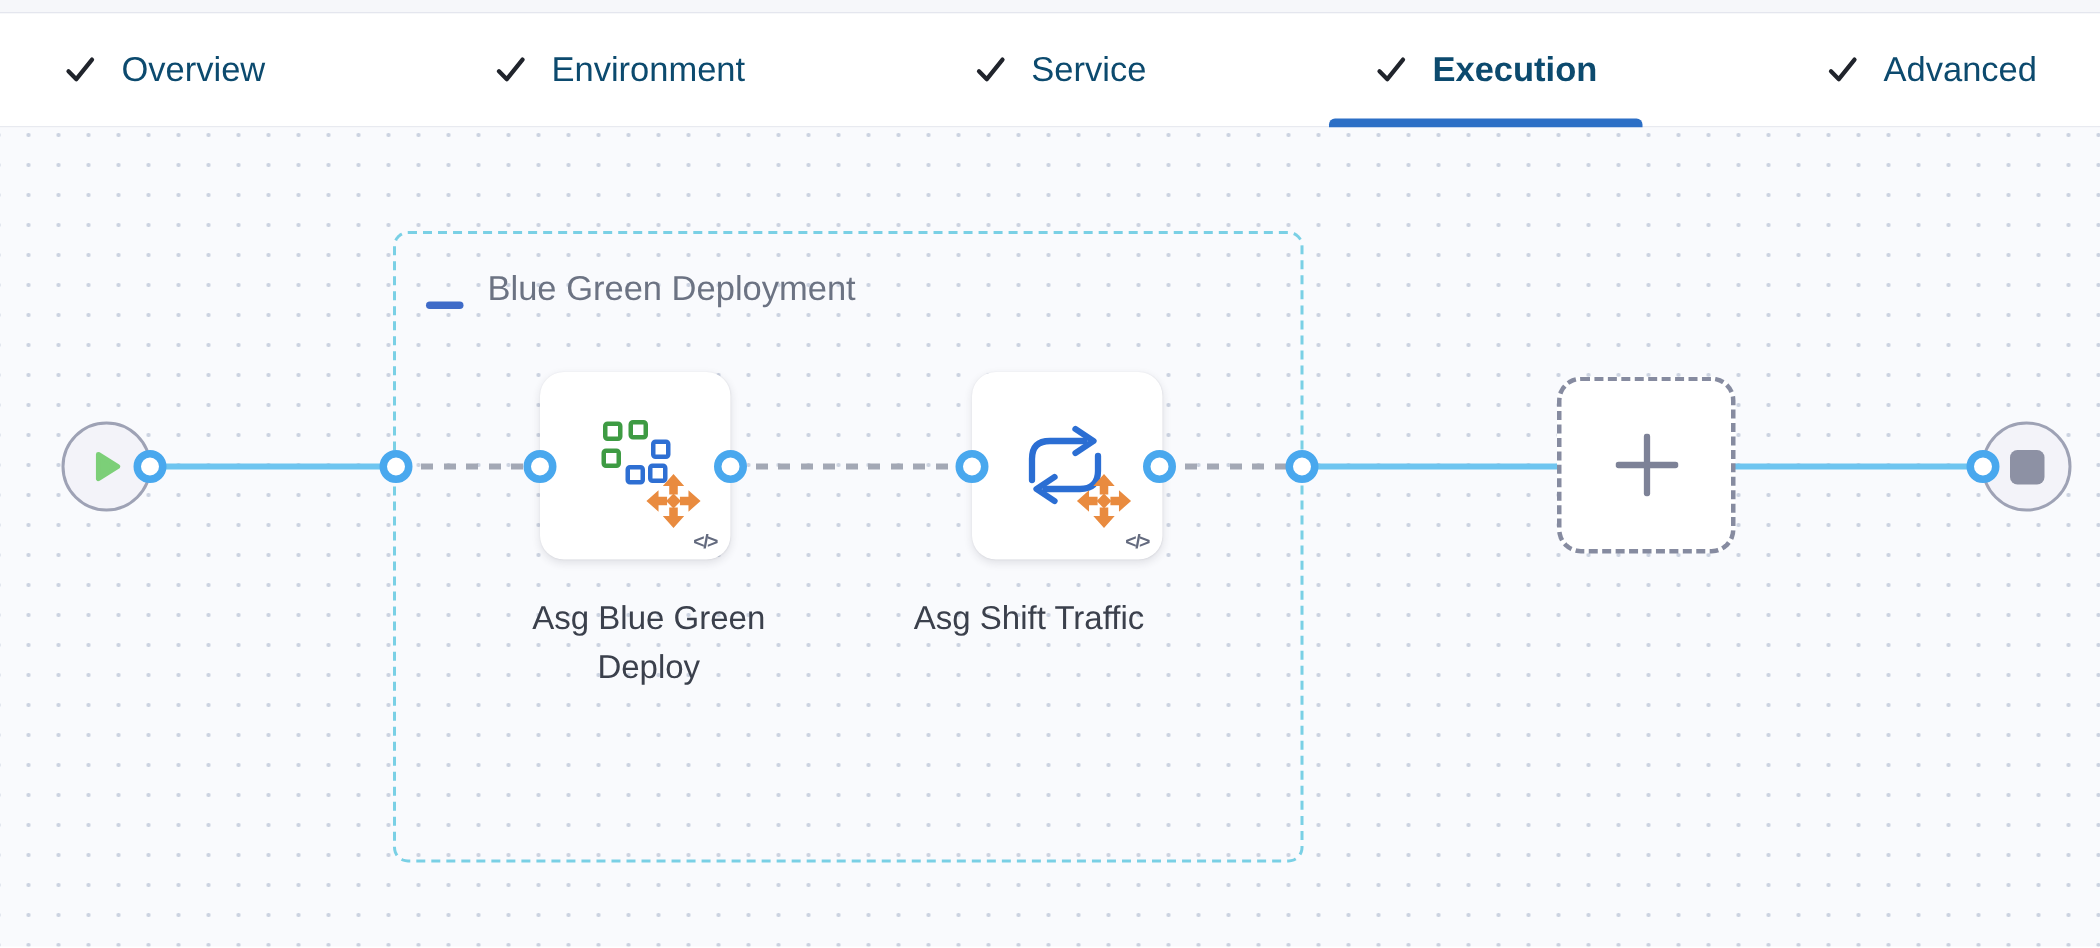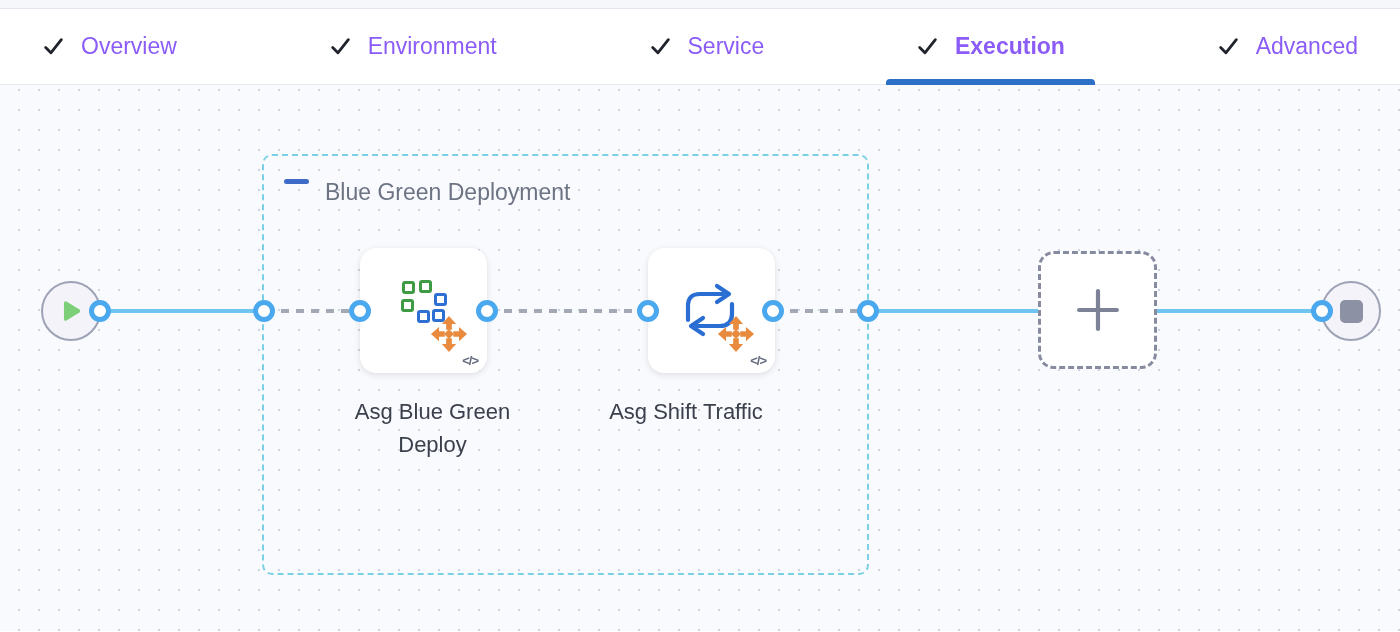--- a/index.html
+++ b/index.html
@@ -4,35 +4,35 @@
 <style>
   * { margin:0; padding:0; box-sizing:border-box; }
   html,body { width:1400px; height:632px; overflow:hidden;
     font-family:"Liberation Sans","DejaVu Sans",sans-serif; }
 
   
   .top-strip { height:9px; background:#f6f7fa; border-bottom:1px solid #e4e6ee; }
   .tabbar { height:76px; background:#ffffff; border-bottom:1px solid #e8eaf0;
     display:flex; align-items:stretch; justify-content:space-between; padding:0 12px; }
   .tab { position:relative; display:flex; align-items:center; gap:16px;
-    padding:0 30px; cursor:pointer; color:#8b5cf6; font-size:23px; font-weight:500; }
+    padding:0 30px; cursor:pointer; color:#0c4a6e; font-size:23px; font-weight:500; }
   .tab.active { font-weight:700;text-align:right; }
   .tab.active .underline { position:absolute; left:0; right:0; bottom:-1px; height:6px;
     background:#2c6fc6; border-radius:4px 4px 0 0; }
   .check { flex:0 0 auto; display:flex; }
 
   
   .canvas { position:relative; width:1400px; height:546px; background-color:#f9fafd;
     background-image:radial-gradient(#ccd3e1 1.3px, transparent 1.5px);
     background-size:20px 20px; background-position:9px 15px; }
 
   .group-box { position:absolute; left:262px; top:69px; width:607px; height:421px;
     border:2px dashed #7ad0e5; border-radius:10px; }
   .group-header { position:absolute; left:284px; top:94px; display:flex;
-    align-items:flex-start; gap:16px; }
+    align-items:flex-end; gap:16px; }
   .minus-btn { width:25px; height:5px; background:#3f6bc8; border-radius:3px; cursor:pointer; }
   .group-title { font-size:23px; color:#6c7383; }
 
   .hline { position:absolute; top:224px; height:4px; z-index:1; }
   .solid { background:#6fc5f0; }
   .dashed { background:repeating-linear-gradient(90deg,#a3a8b5 0 8px,transparent 8px 15px);
     height:4px; }
 
   .ring { position:absolute; top:215px; width:22px; height:22px; border-radius:50%;
     background:#ffffff; border:5px solid #49a8ee; z-index:6; }

